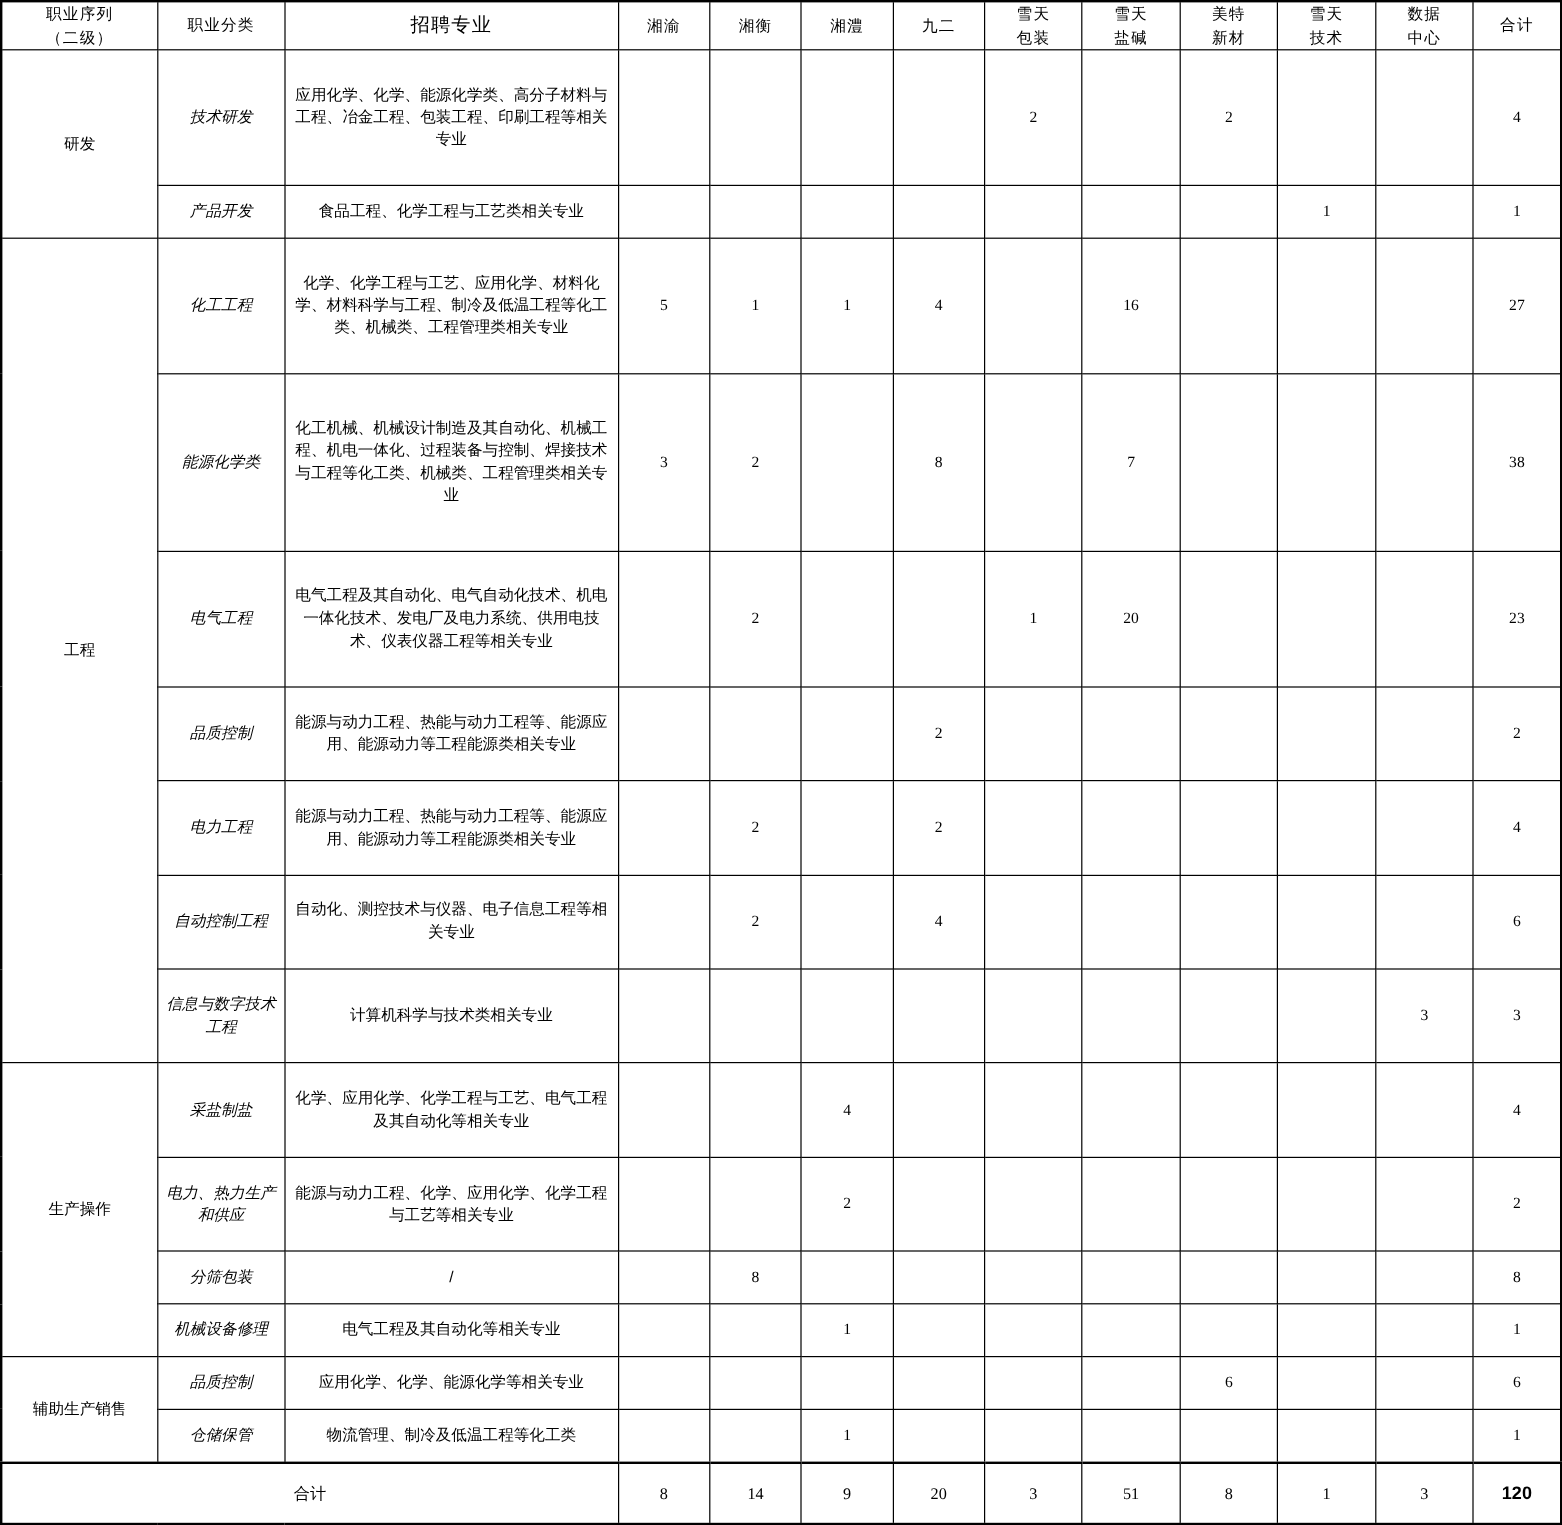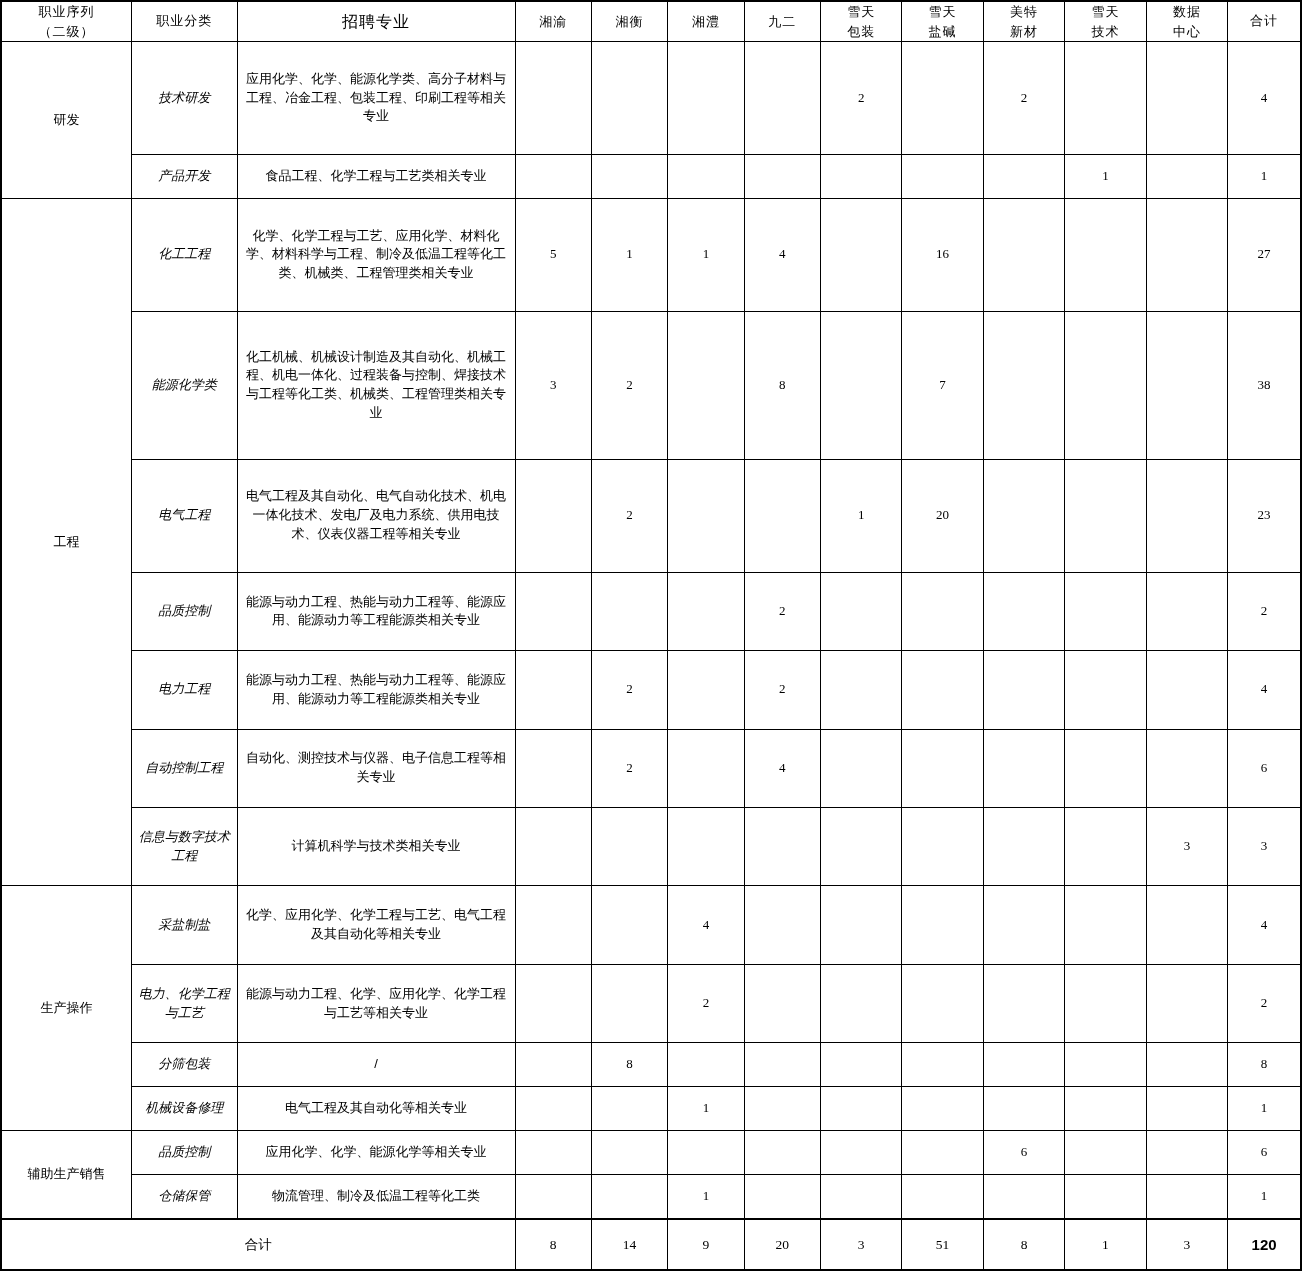--- a/index.html
+++ b/index.html
@@ -317,21 +317,21 @@
         <td class="num">4</td>
         <td class="num"></td>
         <td class="num"></td>
         <td class="num"></td>
         <td class="num"></td>
         <td class="num"></td>
         <td class="num"></td>
         <td class="num col-total">4</td>
       </tr>
       <tr>
-        <td class="col-cat">电力、化学工程与工艺</td>
+        <td class="col-cat">电力、热力生产和供应</td>
         <td class="col-major">能源与动力工程、化学、应用化学、化学工程与工艺等相关专业</td>
         <td class="num"></td>
         <td class="num"></td>
         <td class="num">2</td>
         <td class="num"></td>
         <td class="num"></td>
         <td class="num"></td>
         <td class="num"></td>
         <td class="num"></td>
         <td class="num"></td>

